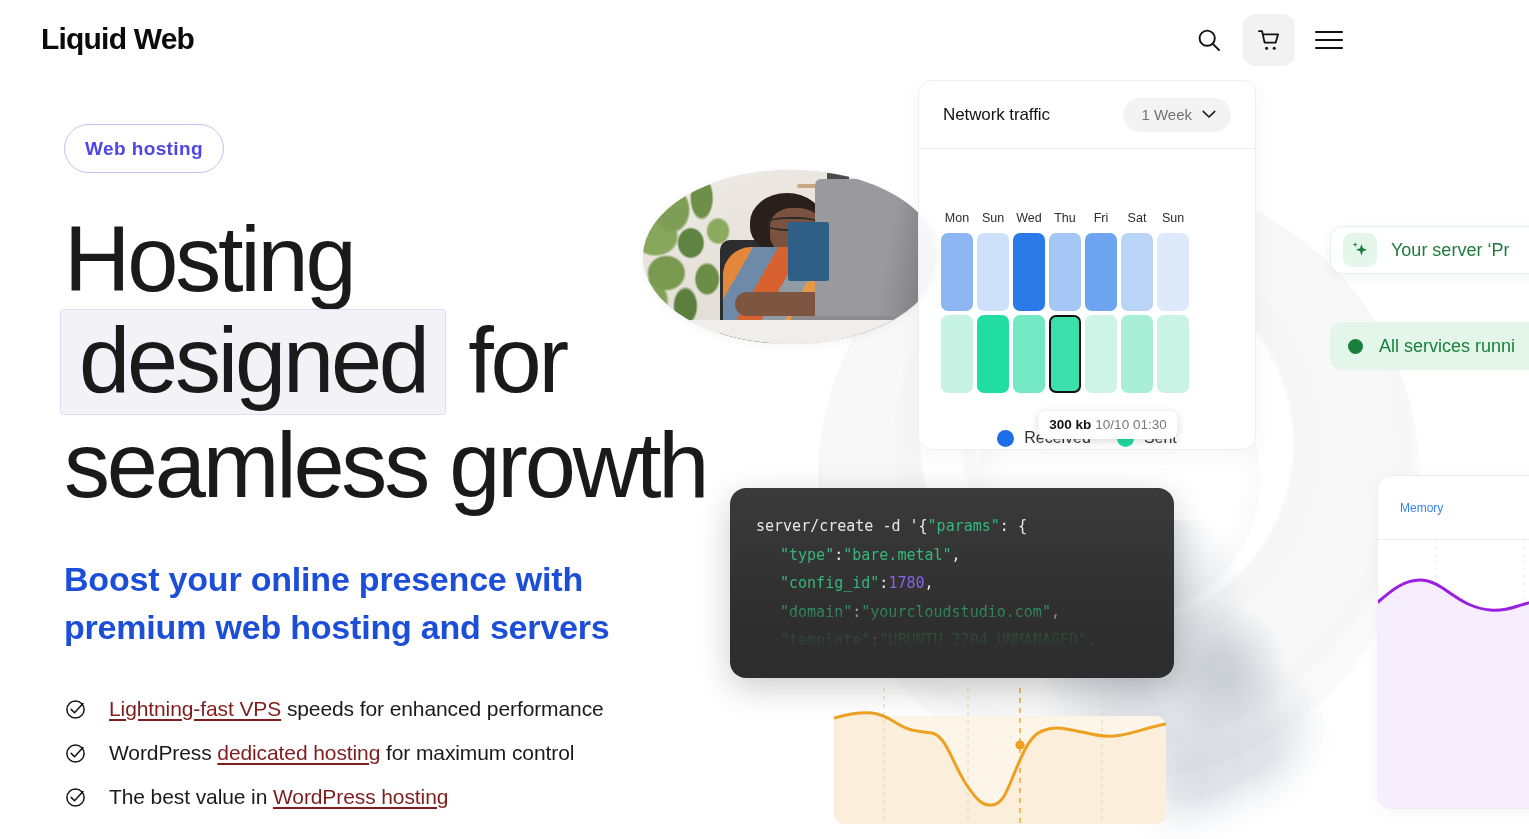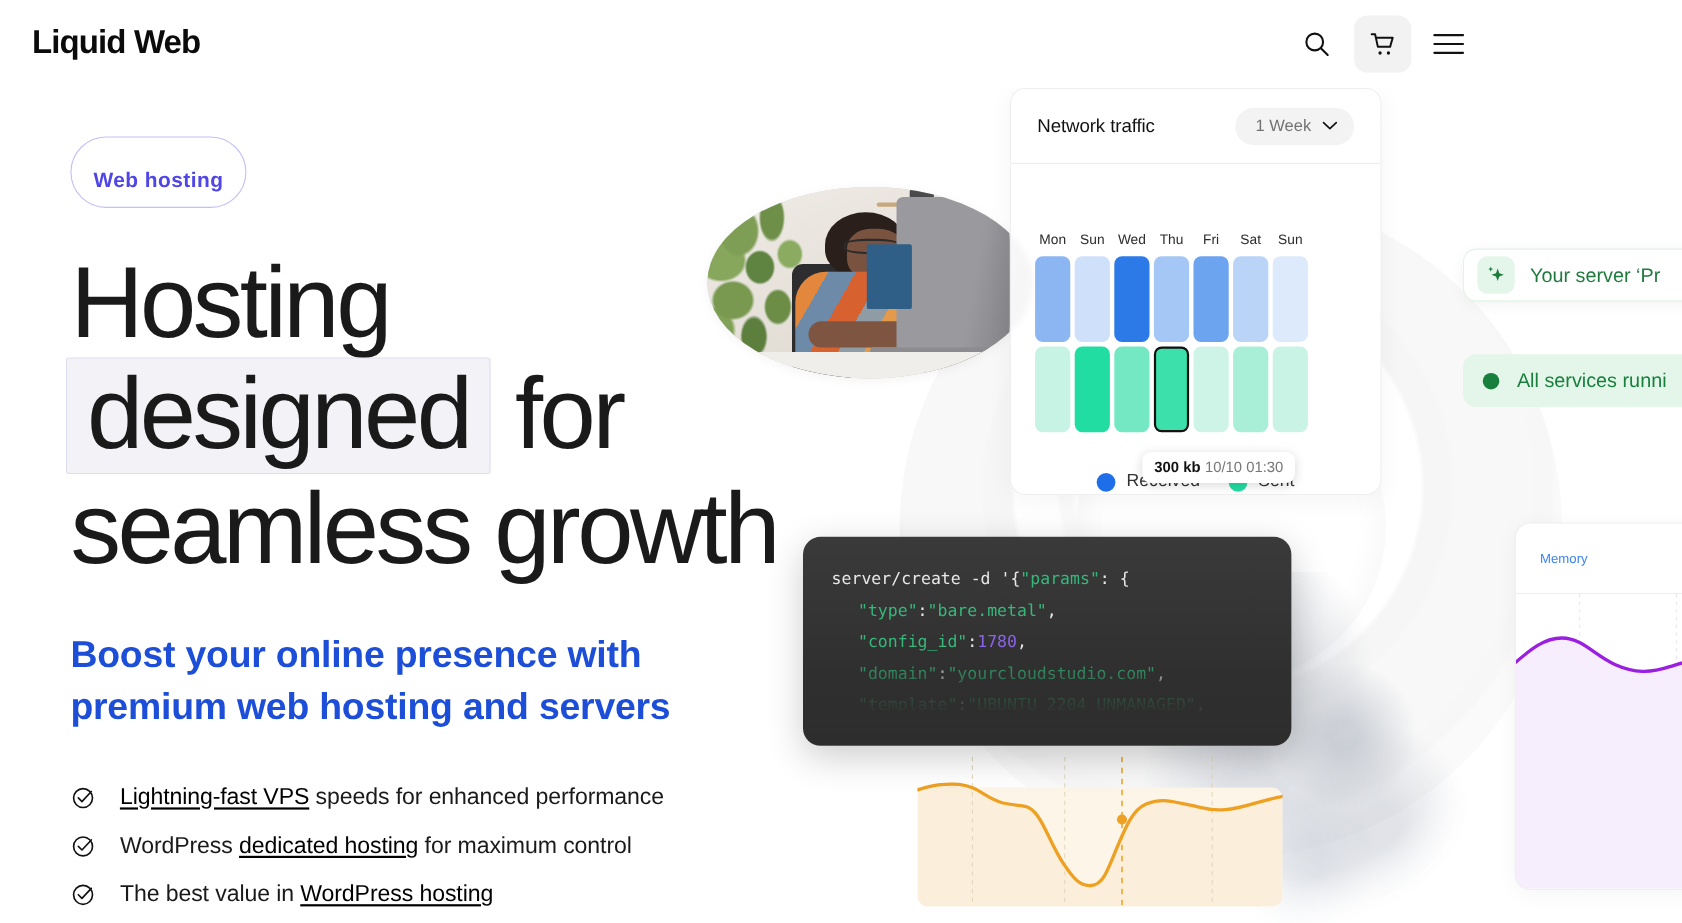--- a/index.html
+++ b/index.html
@@ -7,21 +7,21 @@
     width:1529px; height:839px;
     overflow:hidden;
     background:#ffffff;
     font-family:"Liberation Sans", sans-serif;
     -webkit-font-smoothing:antialiased;
   }
   .page { position:relative; width:1529px; height:839px; overflow:hidden; background:#fff; }
 
   
   .header {
-    position:absolute; top:0; left:4px; width:1357px; height:80px;
+    position:absolute; top:0; left:16px; width:1357px; height:80px;
     display:flex; align-items:center; z-index:60; background:#fff;
   }
   .brand {
     position:absolute; left:25px; top:24px;
     font-size:30px; font-weight:700; letter-spacing:-0.8px; color:#0b0b0b;
     line-height:1;
   }
   .header-actions {
     position:absolute; right:18px; top:14px;
     display:flex; align-items:center; gap:8px;
@@ -34,21 +34,21 @@
   .hbtn.filled { background:#f2f2f2; }
   .hamburger { display:flex; flex-direction:column; gap:6px; width:28px; }
   .hamburger i { display:block; height:2px; background:#111; border-radius:2px; }
 
   
   .hero-left { position:absolute; left:64px; top:124px; width:760px; z-index:40; }
   .badge {
     display:inline-block;
     border:1px solid #c3c0f5;
     border-radius:999px;
-    padding:29px 20px 12px;
+    padding:13px 20px 12px;
     color:#4f46e5;
     font-size:19px; font-weight:700; letter-spacing:0.4px;
     background:#fff;
   }
   .headline {
     margin-top:36px;
     font-size:92px;
     line-height:100px;
     letter-spacing:-3.2px;
     font-weight:400;
@@ -69,21 +69,21 @@
     font-weight:700;
     color:#1d4ed8;
     letter-spacing:-0.2px;
     max-width:640px;
   }
   .features { margin-top:36px; list-style:none; }
   .feature {
     display:flex; align-items:center; gap:21px;
     font-size:21px; line-height:44px; color:#1a1a1a; letter-spacing:-0.1px;
   }
-  .feature .lnk { text-decoration:underline; text-underline-offset:3px; color:#000000; }
+  .feature .lnk { text-decoration:underline; text-underline-offset:3px; color:#7f1d1d; }
   .chk { flex:0 0 auto; width:24px; height:24px; }
 
   
   .donut {
     position:absolute; left:818px; top:178px;
     width:602px; height:602px; border-radius:50%;
     background:
       radial-gradient(circle at 48% 44%, rgba(255,255,255,0) 0 28%,
         rgba(0,0,0,0.018) 29% 31%,
         rgba(255,255,255,0.9) 32% 40%,

